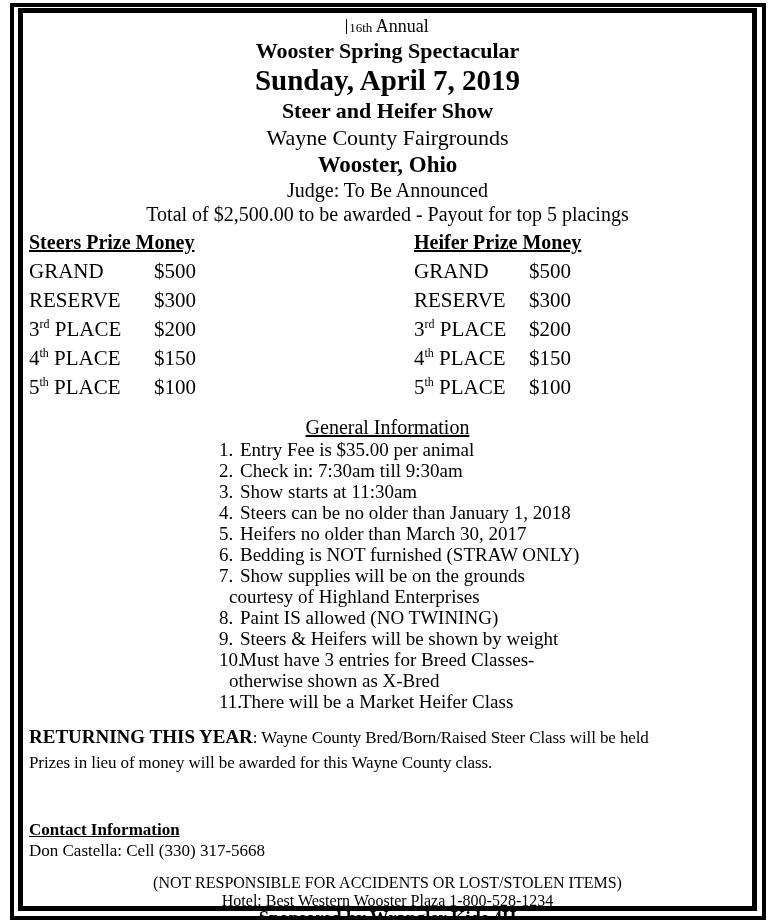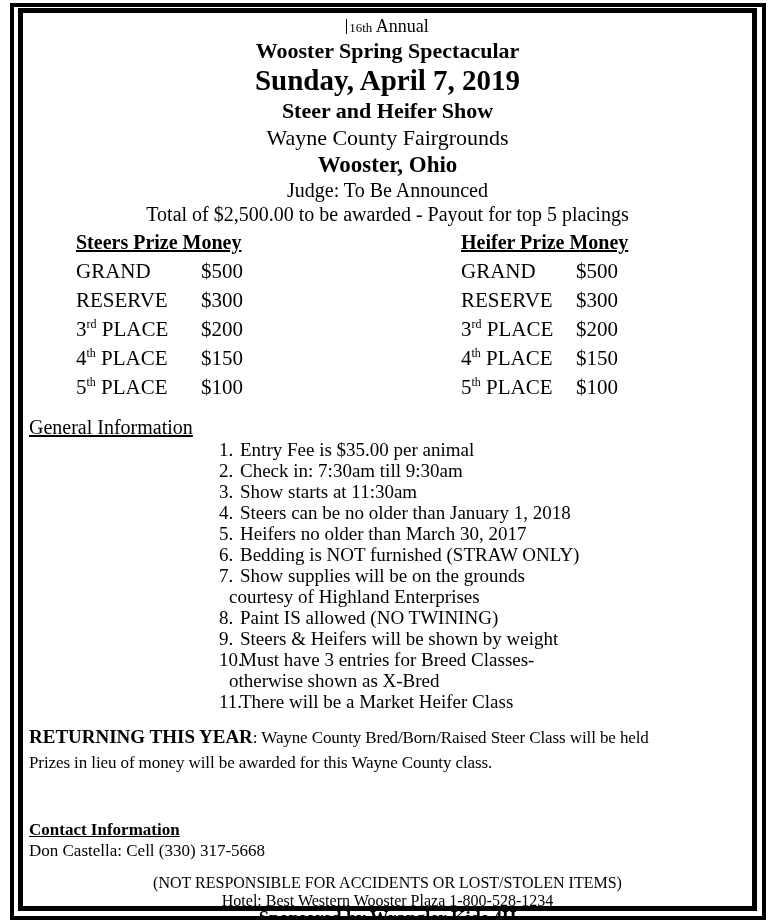--- a/index.html
+++ b/index.html
@@ -25,30 +25,30 @@
   .cursor { display:inline-block; width:1px; height:15px; background:#000; vertical-align:-2px; margin-right:2px; }
   .l-title   { font-size:22px; font-weight:bold; line-height:26px; }
   .l-date    { font-size:29px; font-weight:bold; line-height:33px; }
   .l-show    { font-size:22px; font-weight:bold; line-height:27px; }
   .l-venue   { font-size:22px; line-height:27px; }
   .l-city    { font-size:23px; font-weight:bold; line-height:28px; }
   .l-judge   { font-size:20px; line-height:23px; }
   .l-total   { font-size:20px; line-height:25px; }
 
   .prize-section { display:flex; margin-top:3px; }
-  .pcol1 { margin-left:47px; width:310px; }
+  .pcol1 { width:310px; }
   .pcol2 { margin-left:75px; }
   .prize-head { font-size:20px; font-weight:bold; text-decoration:underline; line-height:24px; }
   .prize-line { font-size:21px; line-height:24px; }
   .pl-label { display:inline-block; }
   .pcol1 .pl-label { width:125px; }
   .pcol2 .pl-label { width:115px; }
   .prize-line sup { font-size:12px; }
 
-  .gi-head { font-size:20px; text-decoration:underline; line-height:23px; margin-top:17px; }
+  .gi-head { text-align:center; font-size:20px; text-decoration:underline; line-height:23px; margin-top:17px; }
   .gi-list { margin-left:190px; font-size:19px; }
   .gi-line { line-height:21px; white-space:nowrap; }
   .gi-num { display:inline-block; width:21px; }
   .gi-line.cont .gi-num { width:10px; }
 
   .returning { margin:12px 0 12px 0; font-size:17px; letter-spacing:-0.1px; }
   .r-line { line-height:25px; white-space:nowrap; }
   .r-lead { font-weight:bold; font-size:19px; letter-spacing:0; }
 
   .contact { margin-top:25px; font-size:17px; }

